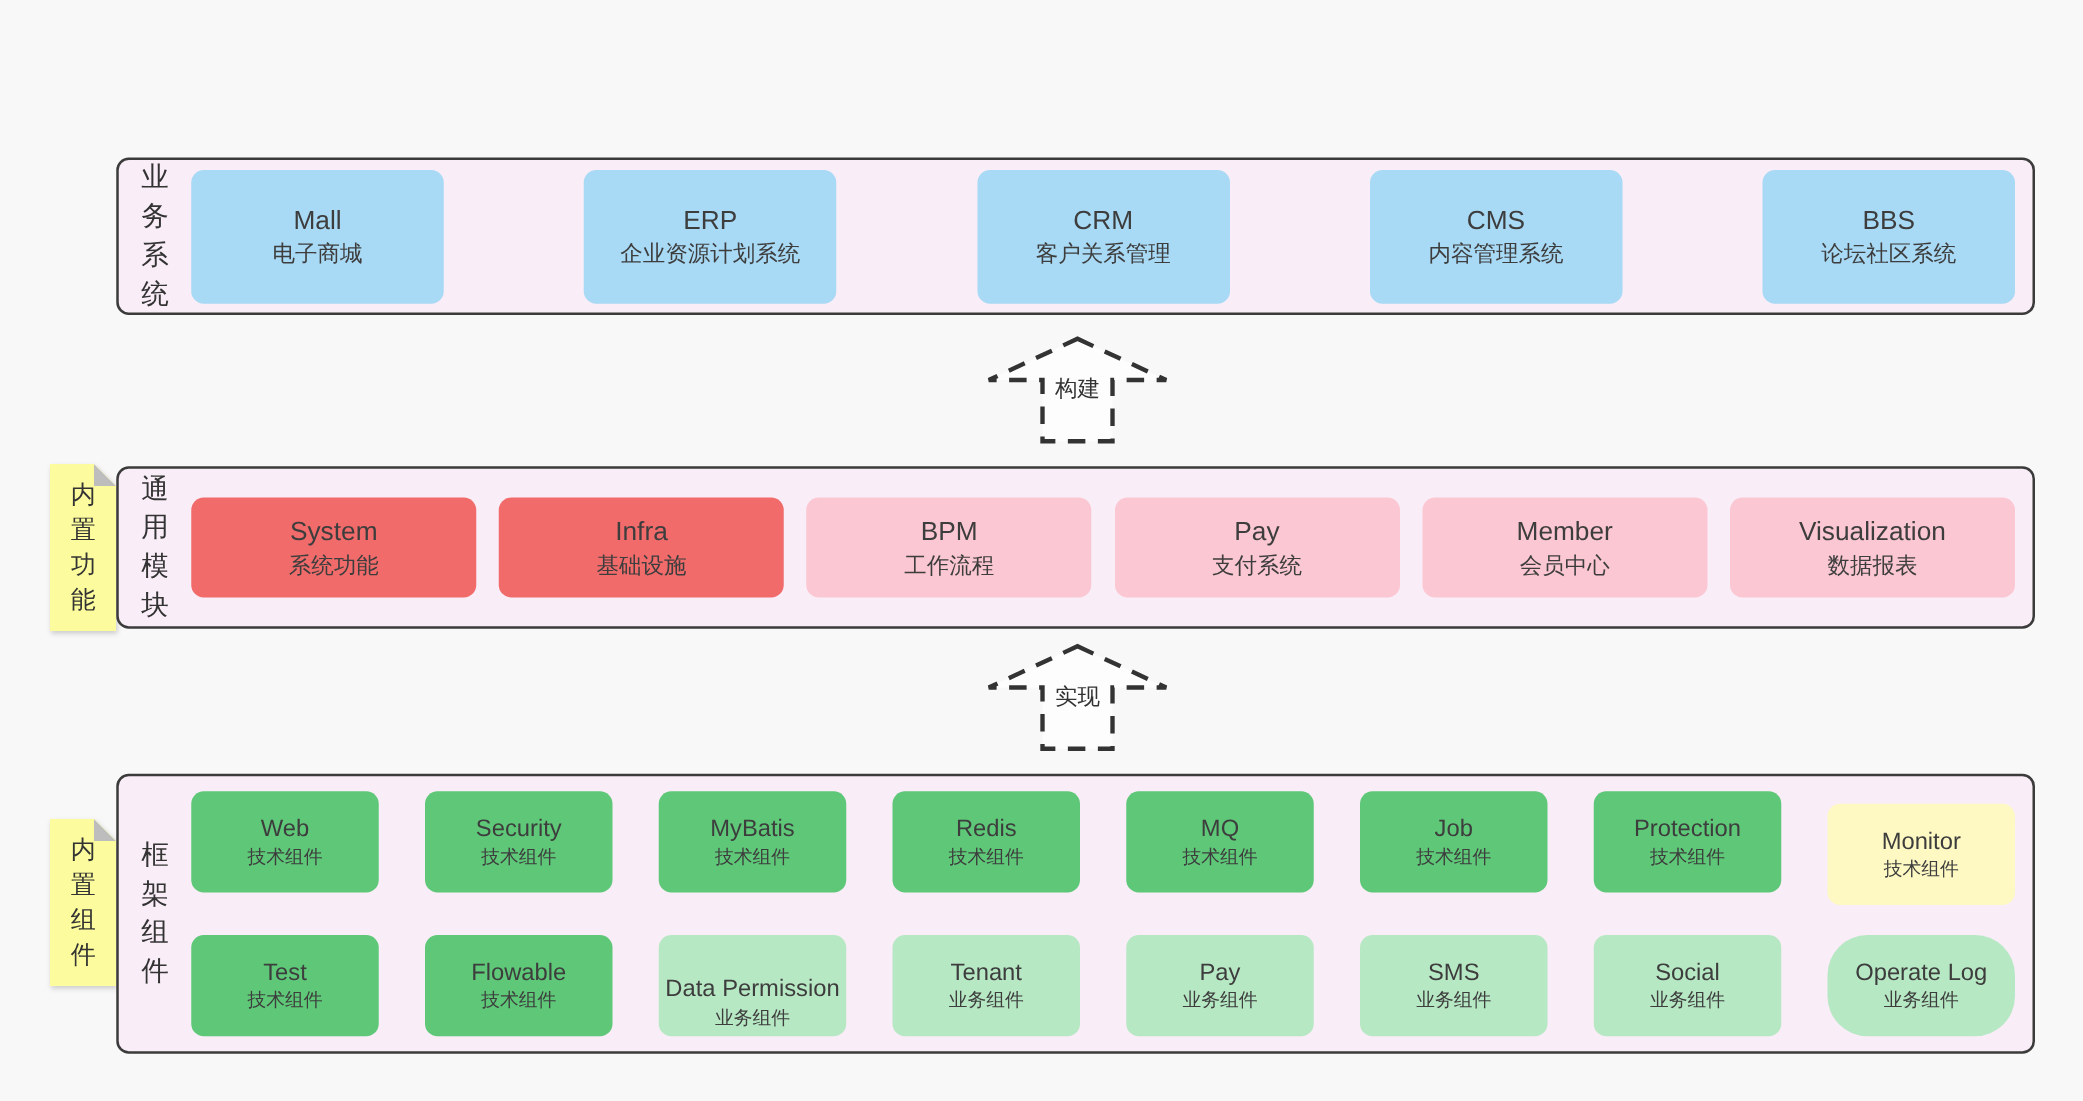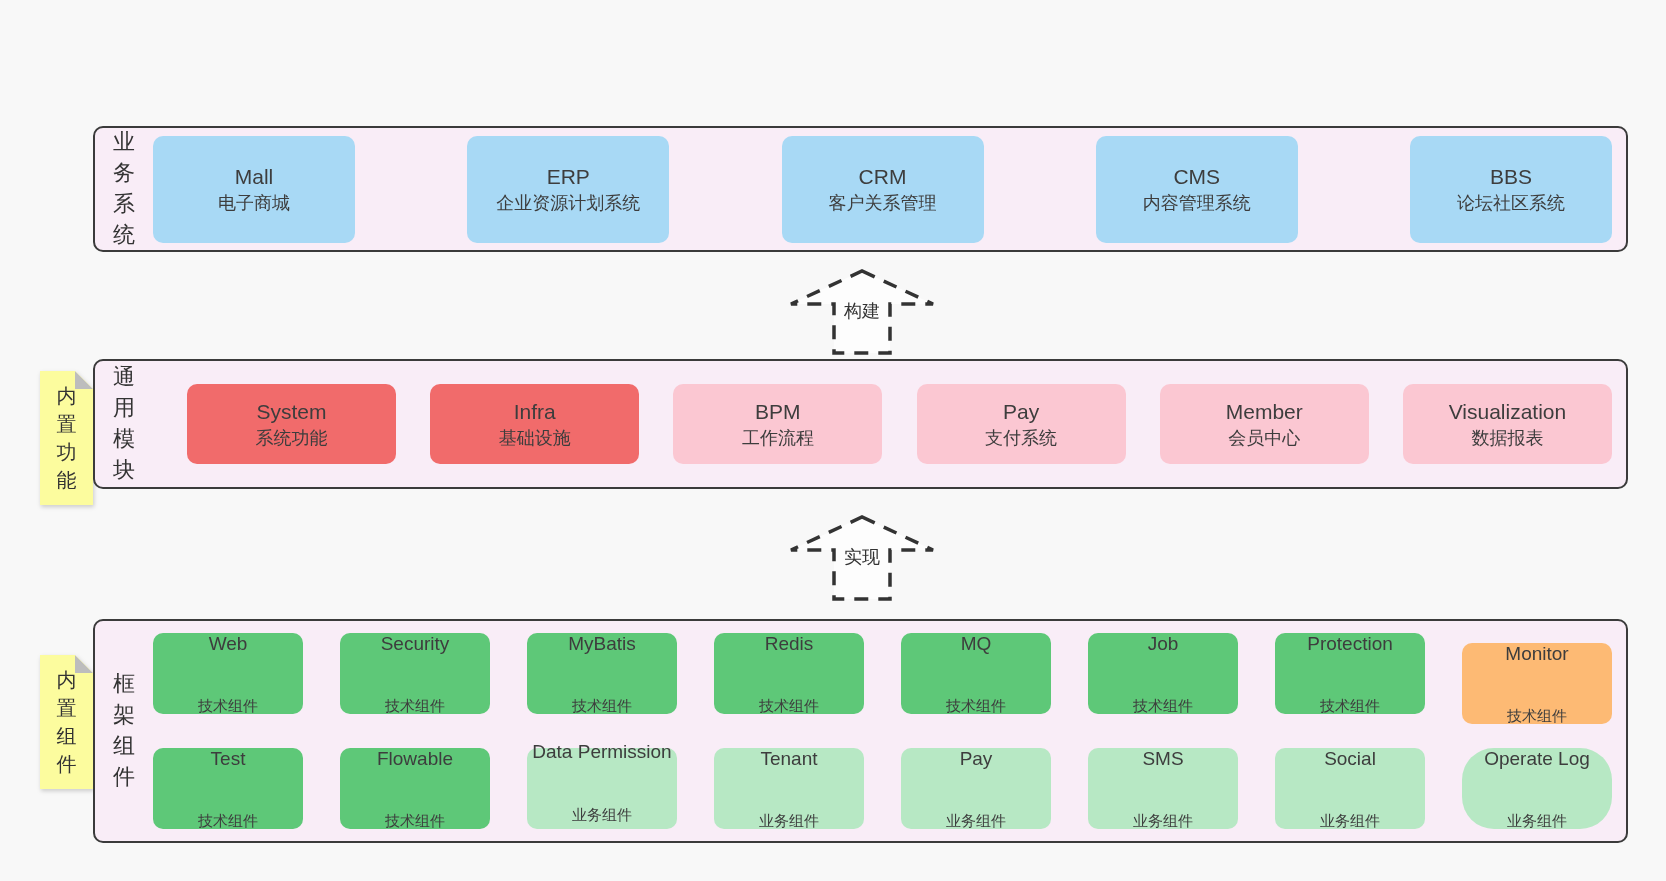--- a/index.html
+++ b/index.html
@@ -4,39 +4,39 @@
 <style>
   html,body { margin:0; padding:0; background:#f8f8f8; }
   body { font-family:"Liberation Sans","DejaVu Sans",sans-serif; color:#3d3d3d; }
   .canvas { position:relative; width:1666px; height:881px; background:#f8f8f8; overflow:hidden; }
 
   
   .band { position:absolute; left:93px; width:1535px; box-sizing:border-box;
           background:#f9edf7; border:2px solid #3b3b3b; border-radius:10px;
           display:flex; z-index:2; }
   #sec-business  { top:126px; height:126px; }
-  #sec-modules   { top:359px; height:130px;gap:34px; }
+  #sec-modules   { top:373px; height:130px; }
   #sec-framework { top:619px; height:224px; }
 
   .v-label { flex:0 0 58px; display:flex; align-items:center; justify-content:center; }
   .v-label span { display:block; width:26px; font-size:22px; line-height:1.4;
                   text-align:center; word-break:break-all; color:#333; }
 
   .rows { flex:1; display:flex; flex-direction:column; justify-content:center;
           gap:24px; padding-right:14px; }
   .row  { display:flex; justify-content:space-between; }
 
   .box { border-radius:10px; box-sizing:border-box; padding:4px;
          display:flex; flex-direction:column; align-items:center; justify-content:center;
          text-align:center; line-height:1.35; }
   .box .name { font-size:21px; }
   .box .sub  { font-size:18px; }
   #sec-business  .box { width:202px; height:107px; }
-  #sec-modules   .box { width:209px; height:80px; }
-  #sec-framework .box { width:150px; height:81px;gap:40px; }
+  #sec-modules   .box { width:228px; height:80px; }
+  #sec-framework .box { width:150px; height:81px; }
   #sec-framework .box .name { font-size:19px; }
   #sec-framework .box .sub  { font-size:15px; }
 
   
   .note-wrap { position:absolute; left:40px; width:53px; height:134px; z-index:1;
                filter:drop-shadow(1px 2px 2px rgba(0,0,0,0.18)); }
   #note-modules   { top:371px; }
   #note-framework { top:655px; }
   .note { position:relative; width:100%; height:100%; background:#fcfc9e;
           clip-path:polygon(0 0, calc(100% - 18px) 0, 100% 18px, 100% 100%, 0 100%);
@@ -164,21 +164,21 @@
             <div class="sub">技术组件</div>
           </div>
           <div class="box" style="background: rgb(94, 200, 120);">
             <div class="name">Job</div>
             <div class="sub">技术组件</div>
           </div>
           <div class="box" style="background: rgb(94, 200, 120);">
             <div class="name">Protection</div>
             <div class="sub">技术组件</div>
           </div>
-          <div class="box" style="background: #fdba74; margin-top: 10px;">
+          <div class="box" style="background: #fef9c3; margin-top: 10px;">
             <div class="name">Monitor</div>
             <div class="sub">技术组件</div>
           </div>
         </div>
         <div class="row">
           <div class="box" style="background: rgb(94, 200, 120);">
             <div class="name">Test</div>
             <div class="sub">技术组件</div>
           </div>
           <div class="box" style="background: rgb(94, 200, 120);">

